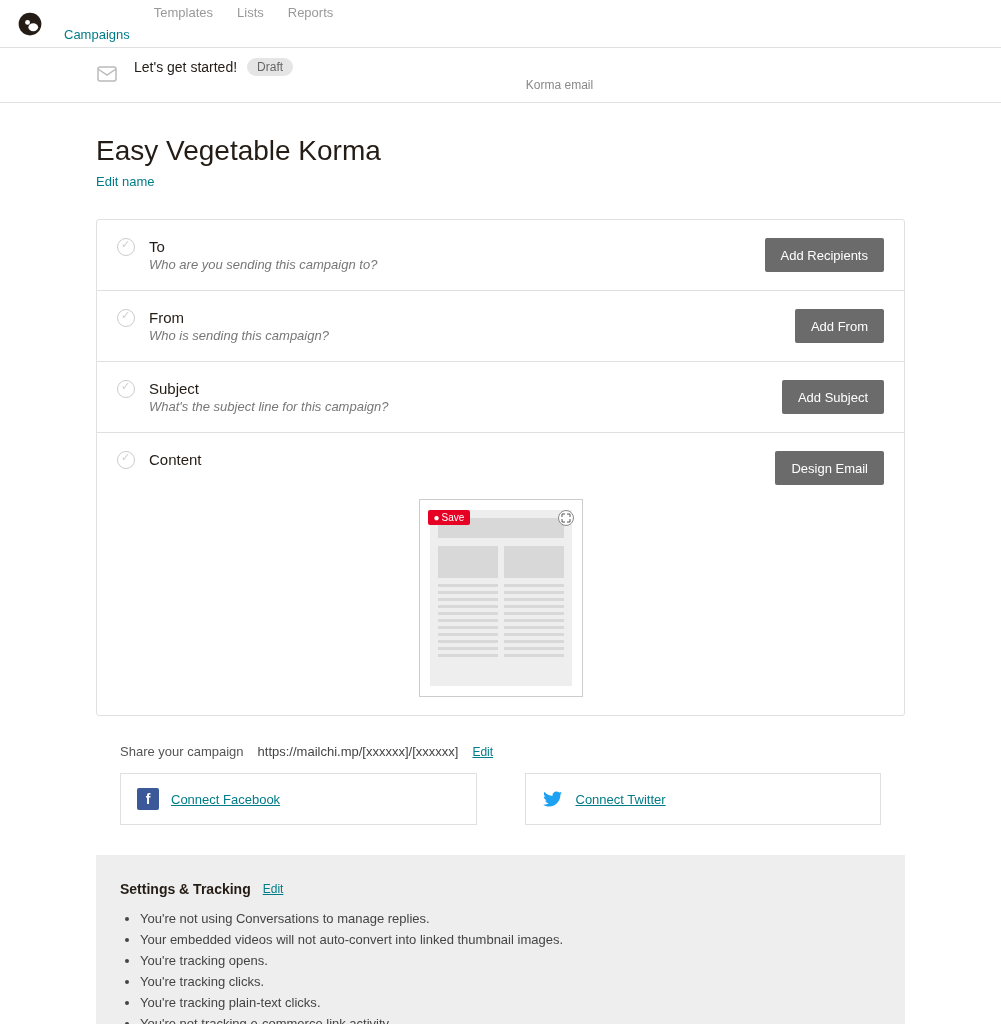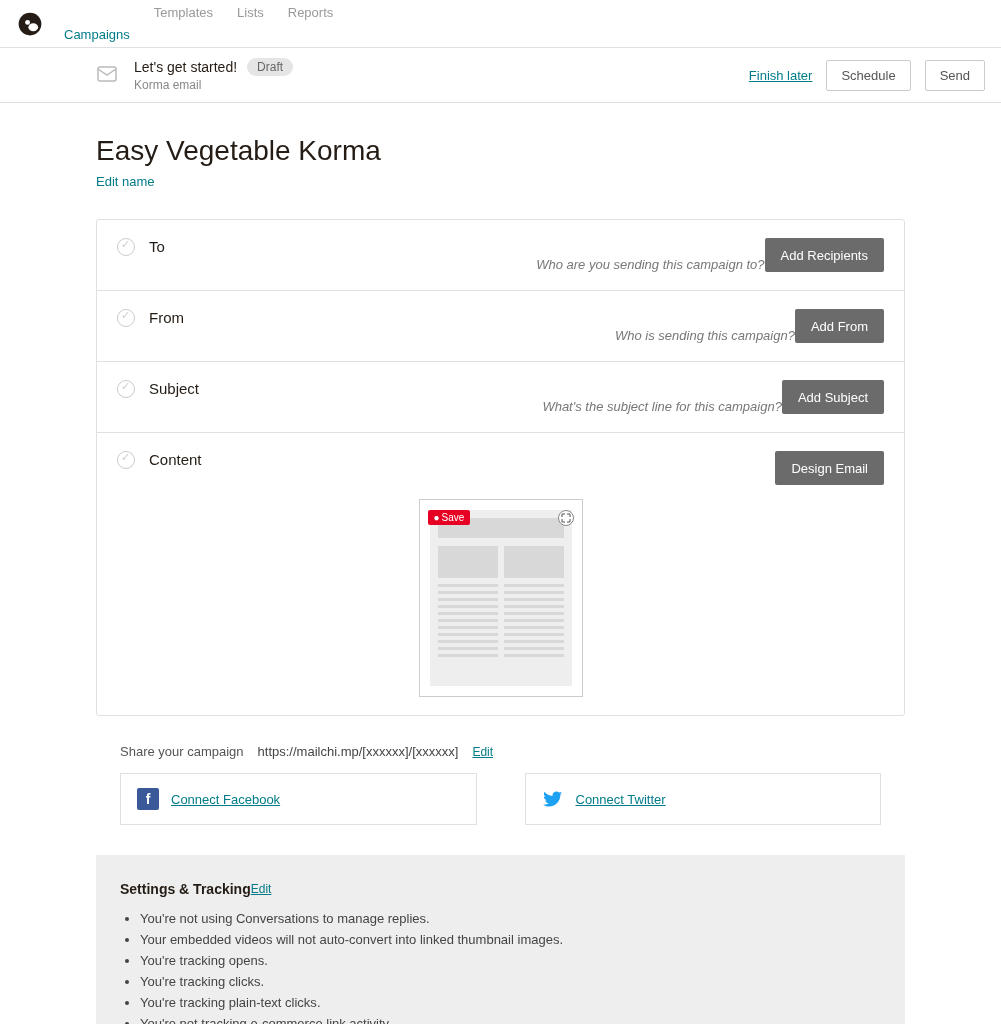--- a/index.html
+++ b/index.html
@@ -12,41 +12,41 @@
 .user-area { display: flex; align-items: center; gap: 18px; }
 .avatar { width: 28px; height: 28px; border-radius: 50%; background: linear-gradient(135deg, #c8b8a8, #a89888); }
 .user-info { display: flex; flex-direction: column; font-size: 12px; color: #666; }
 .user-name { color: #333; }
 .chevron-down { color: #999; font-size: 10px; }
 .help-link { color: #666; font-size: 13px; cursor: pointer; }
 .search-icon { color: #666; cursor: pointer; }
 
 .sub-header { display: flex; align-items: center; padding: 10px 16px 10px 96px; border-bottom: 1px solid #e0e0e0; }
 .draft-icon { width: 24px; height: 24px; margin-right: 14px; }
-.draft-info { flex: 1; display: flex; flex-direction: column; }
+.draft-info { flex: 1; display: flex; flex-direction: column; text-align: center; }
 .draft-title-row { display: flex; align-items: center; gap: 10px; }
 .draft-title { font-weight: 500; font-size: 14px; }
 .draft-badge { background: #e5e5e5; border-radius: 10px; padding: 2px 10px; font-size: 12px; color: #666; }
 .draft-sub { font-size: 12px; color: #888; margin-top: 2px; }
 .header-actions { display: flex; align-items: center; gap: 14px; }
 .link-action { color: #007c89; text-decoration: underline; font-size: 13px; cursor: pointer; }
 .btn-outline { border: 1px solid #ccc; background: #fff; padding: 7px 14px; font-size: 13px; cursor: pointer; border-radius: 2px; color: #555; }
 
 .main { padding: 32px 96px 40px; }
 .page-title { font-size: 28px; font-weight: 400; color: #241c15; margin-bottom: 6px; }
 .edit-name-link { color: #007c89; font-size: 13px; cursor: pointer; }
 
 .sections { margin-top: 30px; border: 1px solid #e0e0e0; border-radius: 3px; }
 .section-row { display: flex; padding: 18px 20px; border-bottom: 1px solid #e0e0e0; }
 .section-row:last-child { border-bottom: none; }
 .check-icon { width: 18px; height: 18px; border: 1.5px solid #ccc; border-radius: 50%; margin-right: 14px; position: relative; flex-shrink: 0; }
 .check-icon::after { content: "✓"; position: absolute; top: -1px; left: 3px; font-size: 11px; color: #ccc; }
 .section-text { flex: 1; }
 .section-label { font-size: 15px; color: #241c15; margin-bottom: 2px; }
-.section-desc { font-size: 13px; color: #777; font-style: italic; text-align: right; }
+.section-desc { font-size: 13px; color: #777; font-style: italic; }
 .btn-dark { background: #6b6b6b; color: #fff; border: none; padding: 9px 16px; font-size: 13px; cursor: pointer; border-radius: 2px; height: 34px; }
 
 .content-preview { margin-top: 14px; display: flex; justify-content: center; }
 .template-thumb { width: 164px; height: 198px; border: 1px solid #ccc; background: #fff; padding: 10px; position: relative; }
 .save-badge { position: absolute; top: 10px; left: 8px; background: #e60023; color: #fff; font-size: 10px; padding: 2px 6px; border-radius: 2px; display: flex; align-items: center; gap: 2px; }
 .expand-icon { position: absolute; top: 10px; right: 8px; width: 16px; height: 16px; border: 1px solid #888; border-radius: 50%; display: flex; align-items: center; justify-content: center; cursor: pointer; background: #fff; }
 .thumb-inner { background: #eee; height: 100%; padding: 8px; }
 .thumb-header { background: #d8d8d8; height: 20px; margin-bottom: 8px; }
 .thumb-cols { display: flex; gap: 6px; }
 .thumb-col { flex: 1; }
@@ -58,21 +58,21 @@
 .share-url { color: #444; }
 .share-edit { color: #007c89; text-decoration: underline; font-size: 12px; cursor: pointer; }
 
 .connect-row { display: flex; gap: 48px; margin-top: 14px; padding: 0 24px; }
 .connect-card { flex: 1; border: 1px solid #e0e0e0; padding: 14px 16px; display: flex; align-items: center; gap: 12px; }
 .fb-icon { width: 22px; height: 22px; background: #3b5998; color: #fff; display: flex; align-items: center; justify-content: center; font-weight: bold; font-size: 14px; border-radius: 2px; }
 .tw-icon { width: 22px; height: 22px; color: #1da1f2; display: flex; align-items: center; justify-content: center; }
 .connect-link { color: #007c89; text-decoration: underline; font-size: 13px; cursor: pointer; }
 
 .settings-panel { margin-top: 30px; background: #eee; padding: 26px 24px; }
-.settings-title-row { display: flex; align-items: center; margin-bottom: 14px; }
+.settings-title-row { display: flex; align-items: center; gap: 12px; margin-bottom: 14px; }
 .settings-title { font-weight: 600; font-size: 14px; }
 .settings-edit { color: #007c89; text-decoration: underline; font-size: 12px; cursor: pointer; }
 .settings-list { list-style: disc; padding-left: 20px; font-size: 13px; color: #444; }
 .settings-list li { margin-bottom: 6px; }
 .settings-list b { font-weight: 400; }
 </style>
 </head>
 <body>
 
 <div class="top-nav">
@@ -97,25 +97,20 @@
         <rect x="2" y="4" width="18" height="14" rx="2" fill="none" stroke="#bbb" stroke-width="1.5"></rect>
         <path d="M2 6 L11 12 L20 6" fill="none" stroke="#bbb" stroke-width="1.5"></path>
       </svg>
   </span>
   <div class="draft-info">
     <div class="draft-title-row">
       <span class="draft-title">Let's get started!</span>
       <span class="draft-badge">Draft</span>
     </div>
     <span class="draft-sub">Korma email</span>
-  </div>
-  <div class="header-actions">
-    <a class="link-action">Finish later</a>
-    <button class="btn-outline">Schedule</button>
-    <button class="btn-outline">Send</button>
   </div>
 </div>
 
 <div class="main">
   <h1 class="page-title">Easy Vegetable Korma</h1>
   <a class="edit-name-link">Edit name</a>
 
   <div class="sections">
     <div class="section-row">
       <span class="check-icon"></span>

